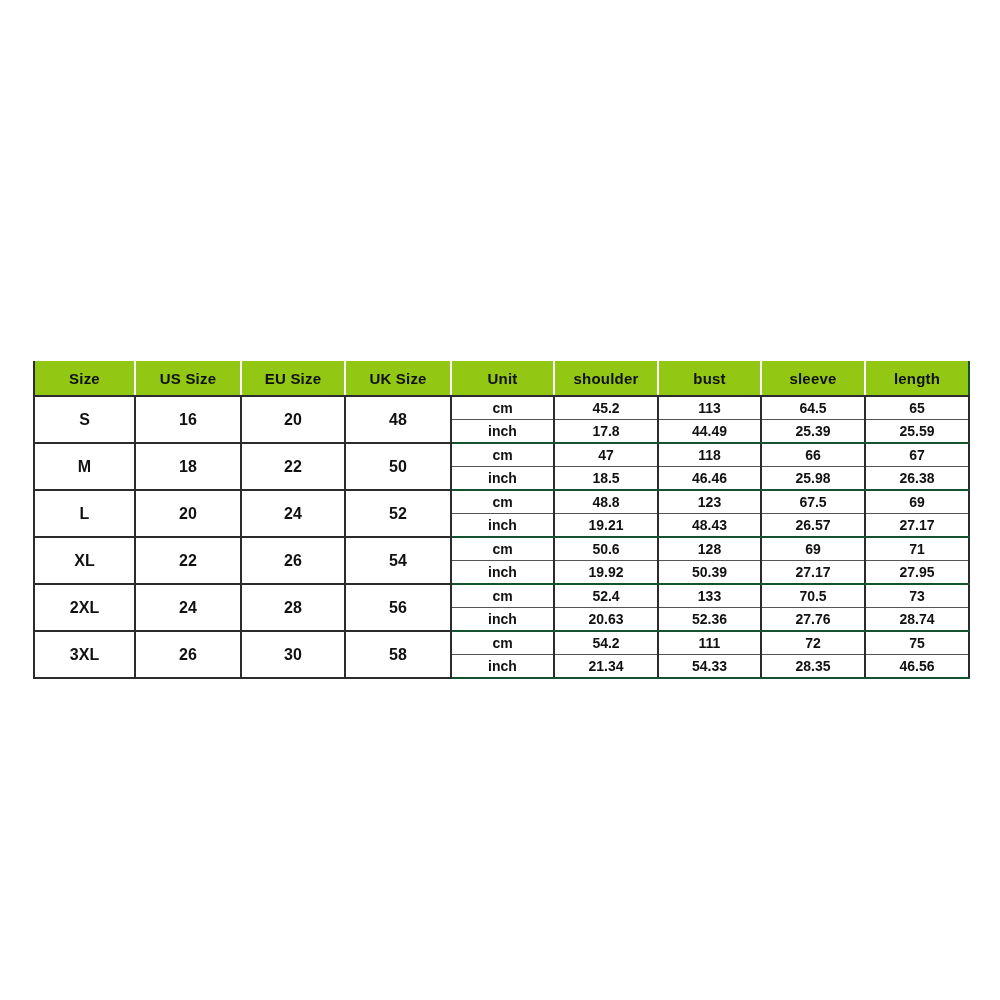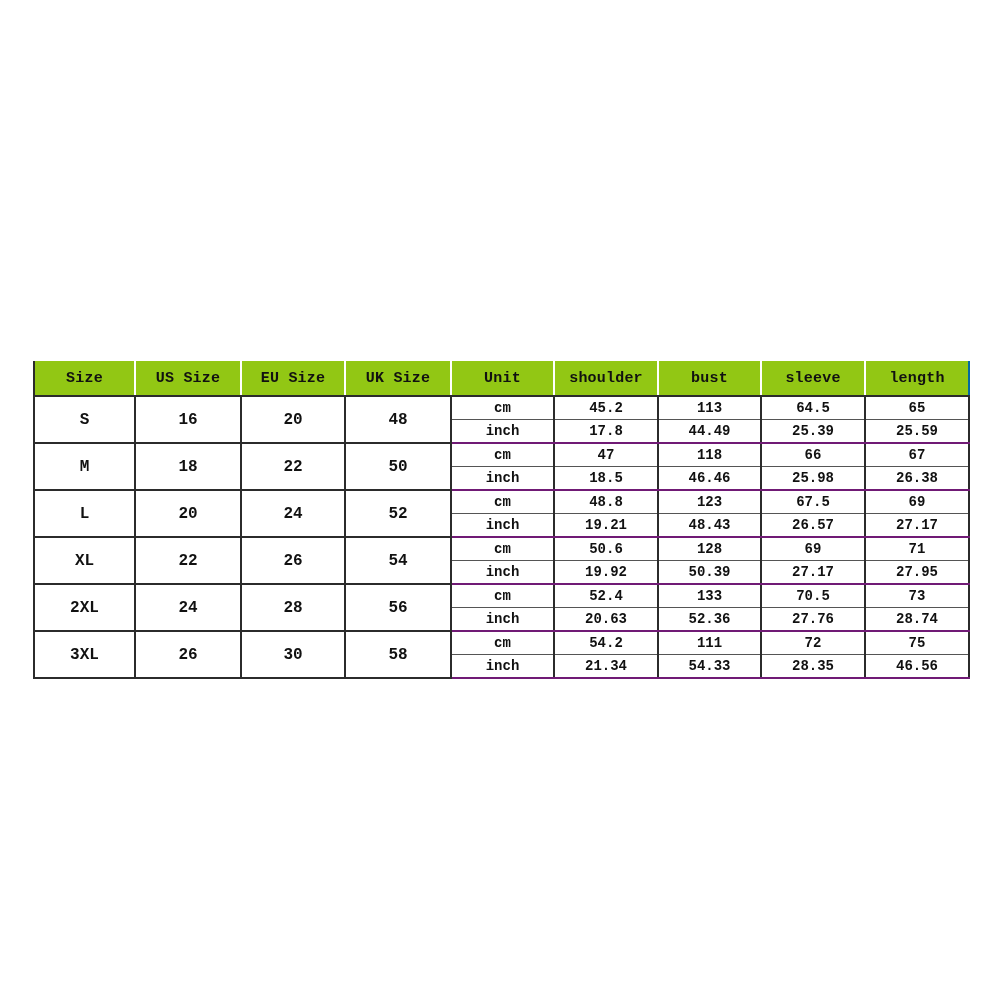--- a/index.html
+++ b/index.html
@@ -19,21 +19,21 @@
     position: absolute;
     left: 33px;
     top: 361px;
     width: 935px;
   }
 
   table.size-chart {
     width: 935px;
     border-collapse: collapse;
     table-layout: fixed;
-    font-family: Liberation Mono, monospace;
+    font-family: Liberation Sans, sans-serif;
   }
 
   table.size-chart col.c-size    { width: 101px; }
   table.size-chart col.c-us      { width: 106px; }
   table.size-chart col.c-eu      { width: 104px; }
   table.size-chart col.c-uk      { width: 106px; }
   table.size-chart col.c-unit    { width: 103px; }
   table.size-chart col.c-shoulder{ width: 104px; }
   table.size-chart col.c-bust    { width: 103px; }
   table.size-chart col.c-sleeve  { width: 104px; }
@@ -53,21 +53,21 @@
   
   thead th {
     height: 35px;
     background: #92c714;
     font-size: 15px;
     border-right: 2px solid #ffffff;
     border-bottom: 2px solid #2b2b2b;
     letter-spacing: 0.2px;
   }
   thead th.first { border-left: 2px solid #2b2b2b; }
-  thead th.last  { border-right: 2px solid #0369a1; }
+  thead th.last  { border-right: 2px solid #14532d; }
   thead tr th:first-child { border-left: 2px solid #2b2b2b; }
 
   
   tbody td {
     font-size: 15px;
     background: #ffffff;
   }
 
   
   td.merged {
@@ -79,21 +79,21 @@
   }
 
   
   td.sub {
     height: 17px;
     border-right: 2px solid #2b2b2b;
     border-bottom: 1px solid #555555;
     font-size: 14px;
   }
   td.sub.first-sub { border-left: 2px solid #2b2b2b; }
-  tr.row-inch td.sub { border-bottom: 2px solid #701a75; margin-left: 24px; }
+  tr.row-inch td.sub { border-bottom: 2px solid #14532d; margin-left: 24px; }
 
   
   tbody tr.last-group td { border-bottom: 2px solid #2b2b2b; }
 </style>
 </head>
 <body>
 
 <div id="size-chart-wrap">
   <table class="size-chart">
     <colgroup>

